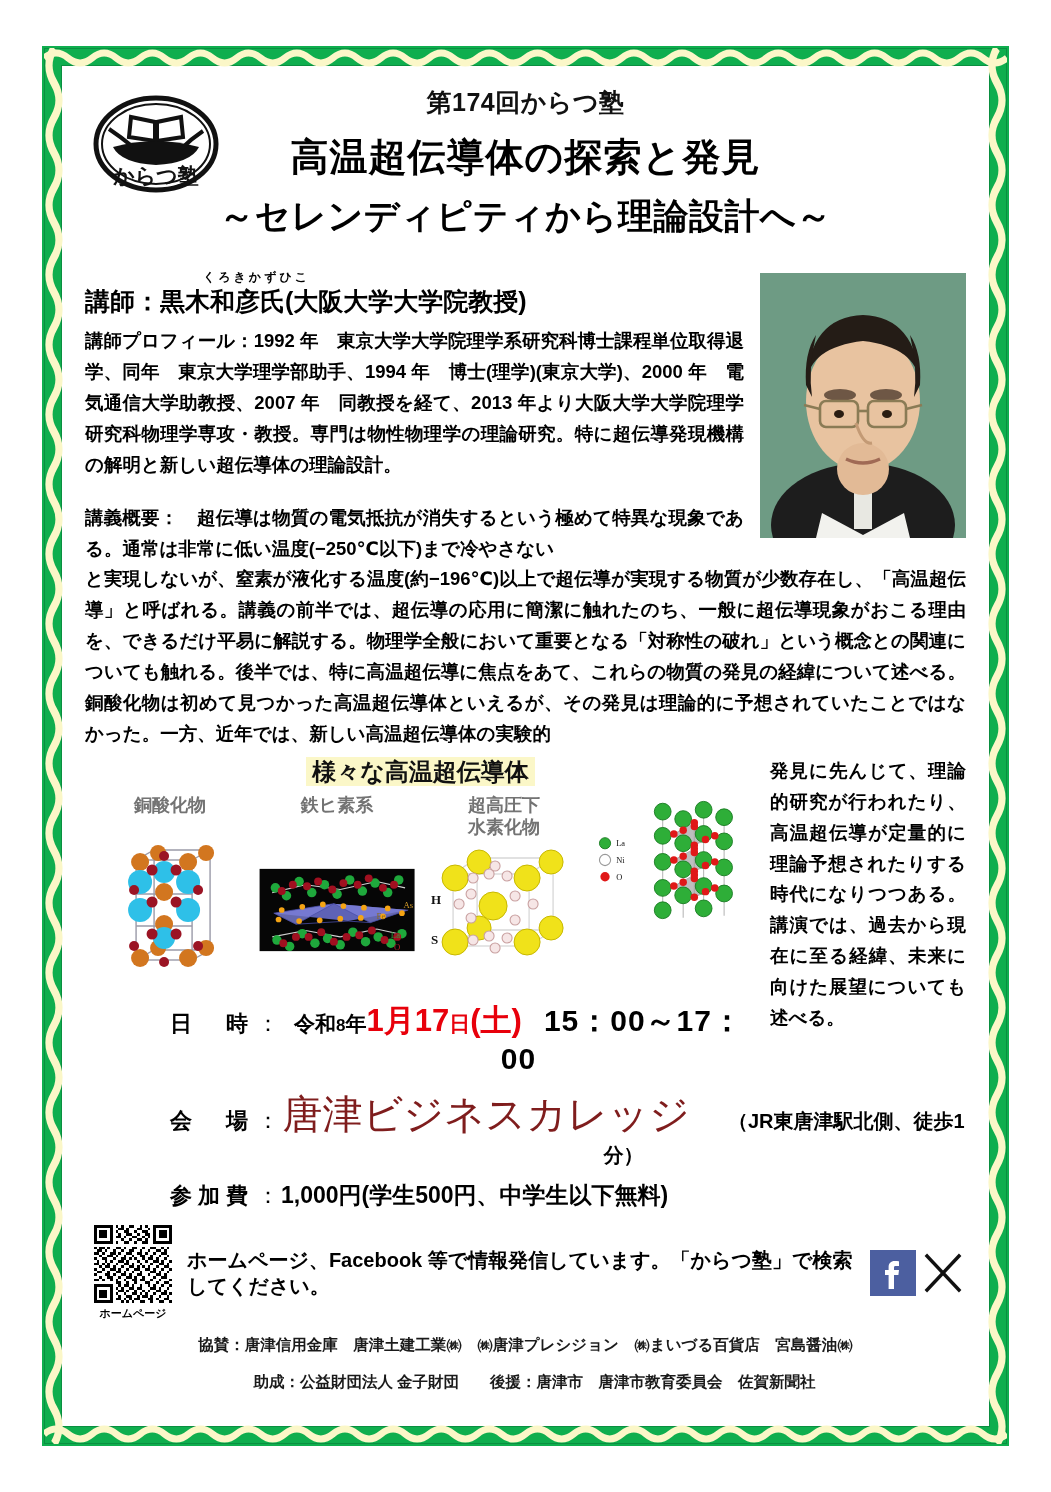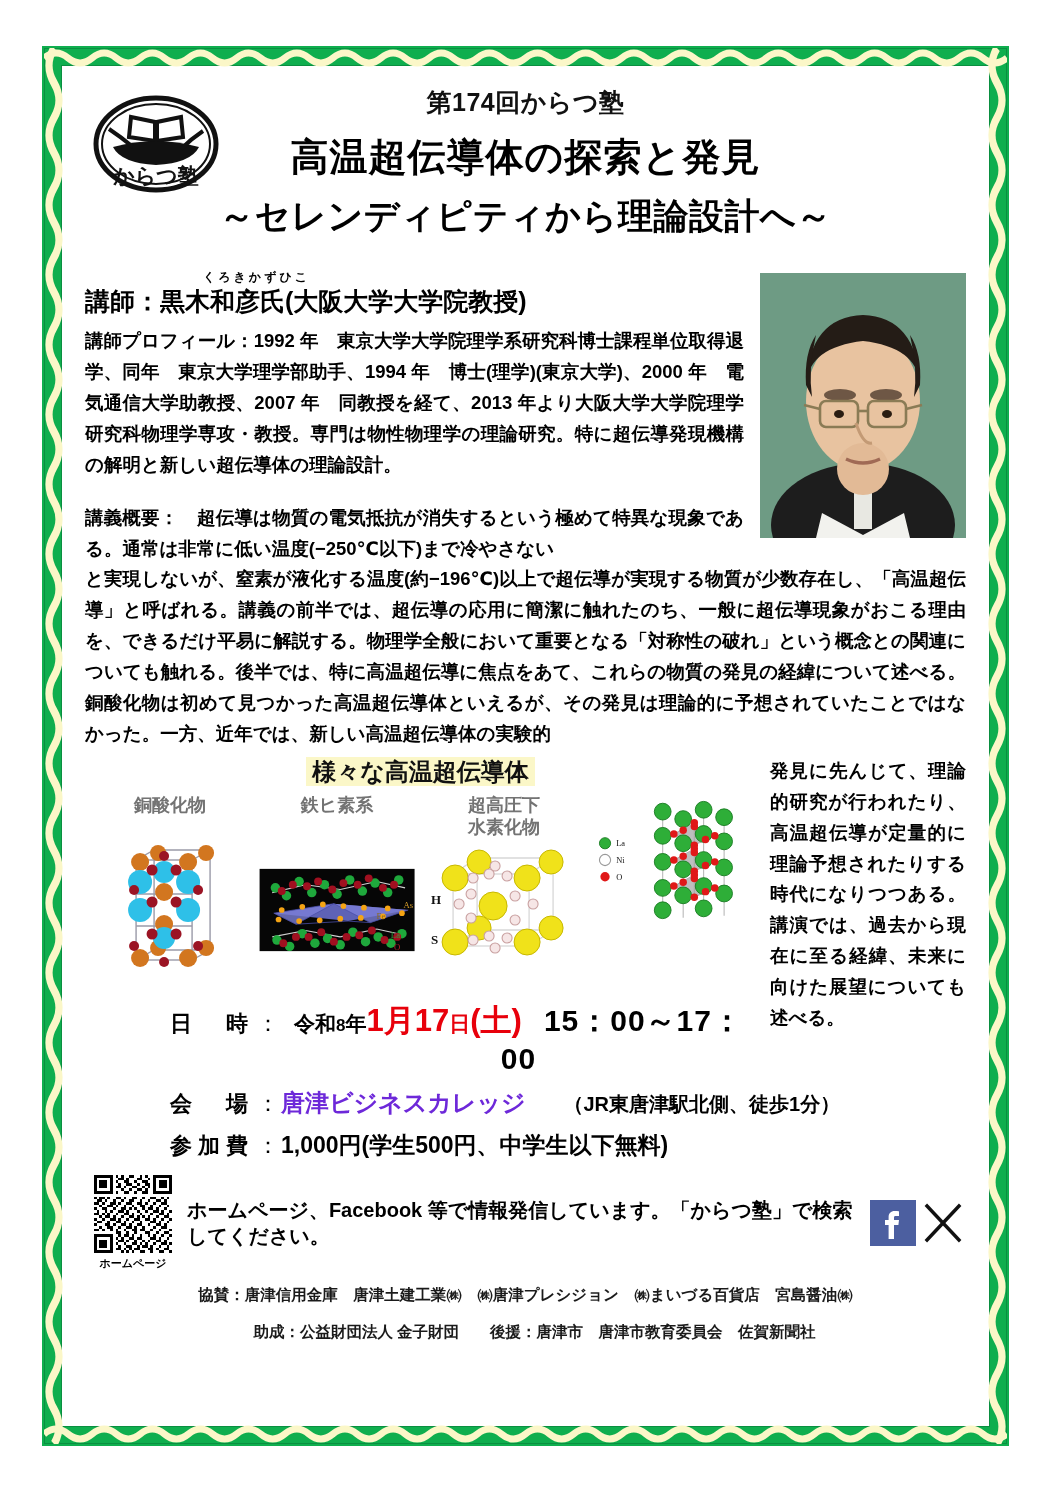--- a/index.html
+++ b/index.html
@@ -154,21 +154,21 @@
   .d-val { font-size: 22px; color: #000; font-weight: 600; }
   .era { font-size: 21px; }
   .era-num { font-size: 17px; }
   .date-red {
     color: #E8000B; font-size: 31px; font-weight: 700;
     letter-spacing: 0px;
   }
   .date-red .small { font-size: 21px; }
   .time { font-size: 30px; font-weight: 600; margin-left: 22px; letter-spacing: 1px; }
   .venue-red {
-    color: #6d28d9; font-size: 24px; font-weight: 700;
+    color: #7f1d1d; font-size: 40px; font-weight: 400;
   }
   .venue-note { font-size: 20px; margin-left: 38px; font-weight: 600; }
   .fee { font-size: 23px; font-weight: 600; }
 
   
   .footer { margin-top: 14px; position: relative; }
   .footer-top { display: flex; align-items: center; }
   .qr-wrap { width: 96px; flex: none; text-align: center; }
   .qr { width: 78px; height: 78px; margin: 0 auto; }
   .qr svg { display: block; width: 100%; height: 100%; }

